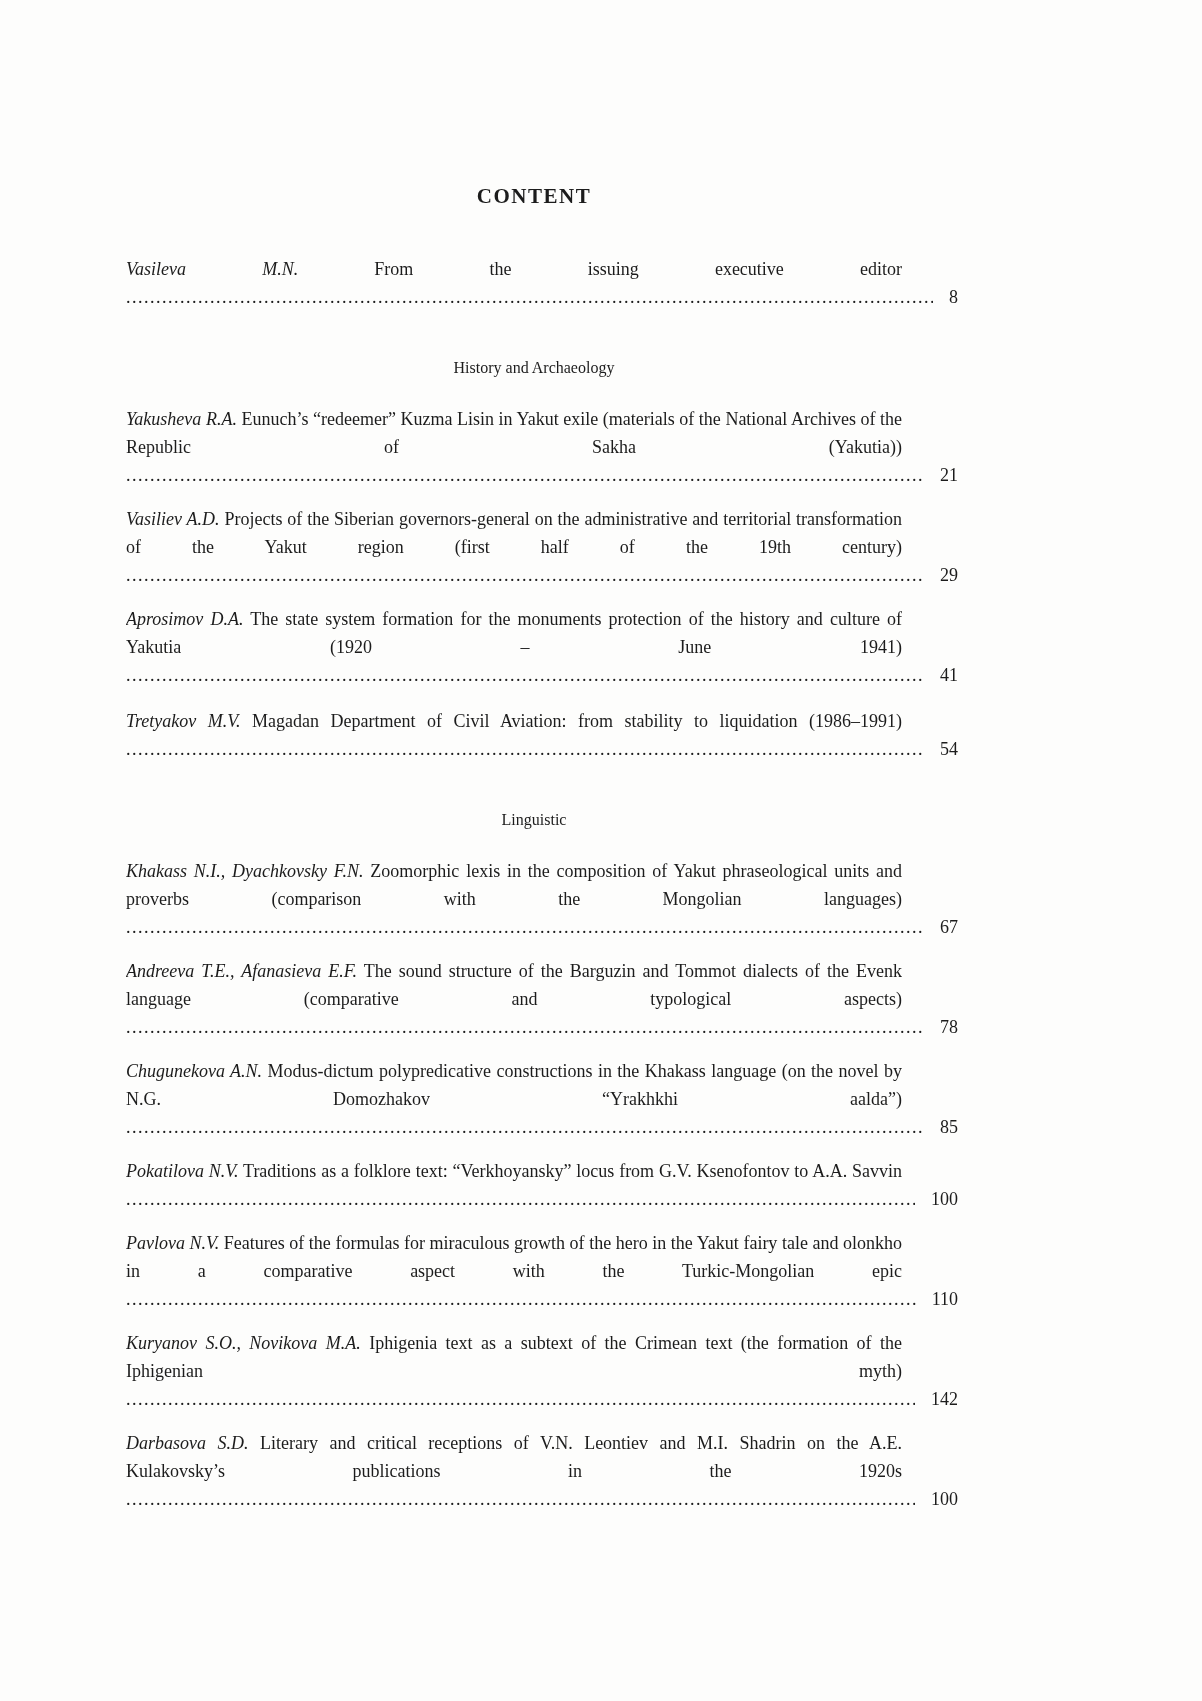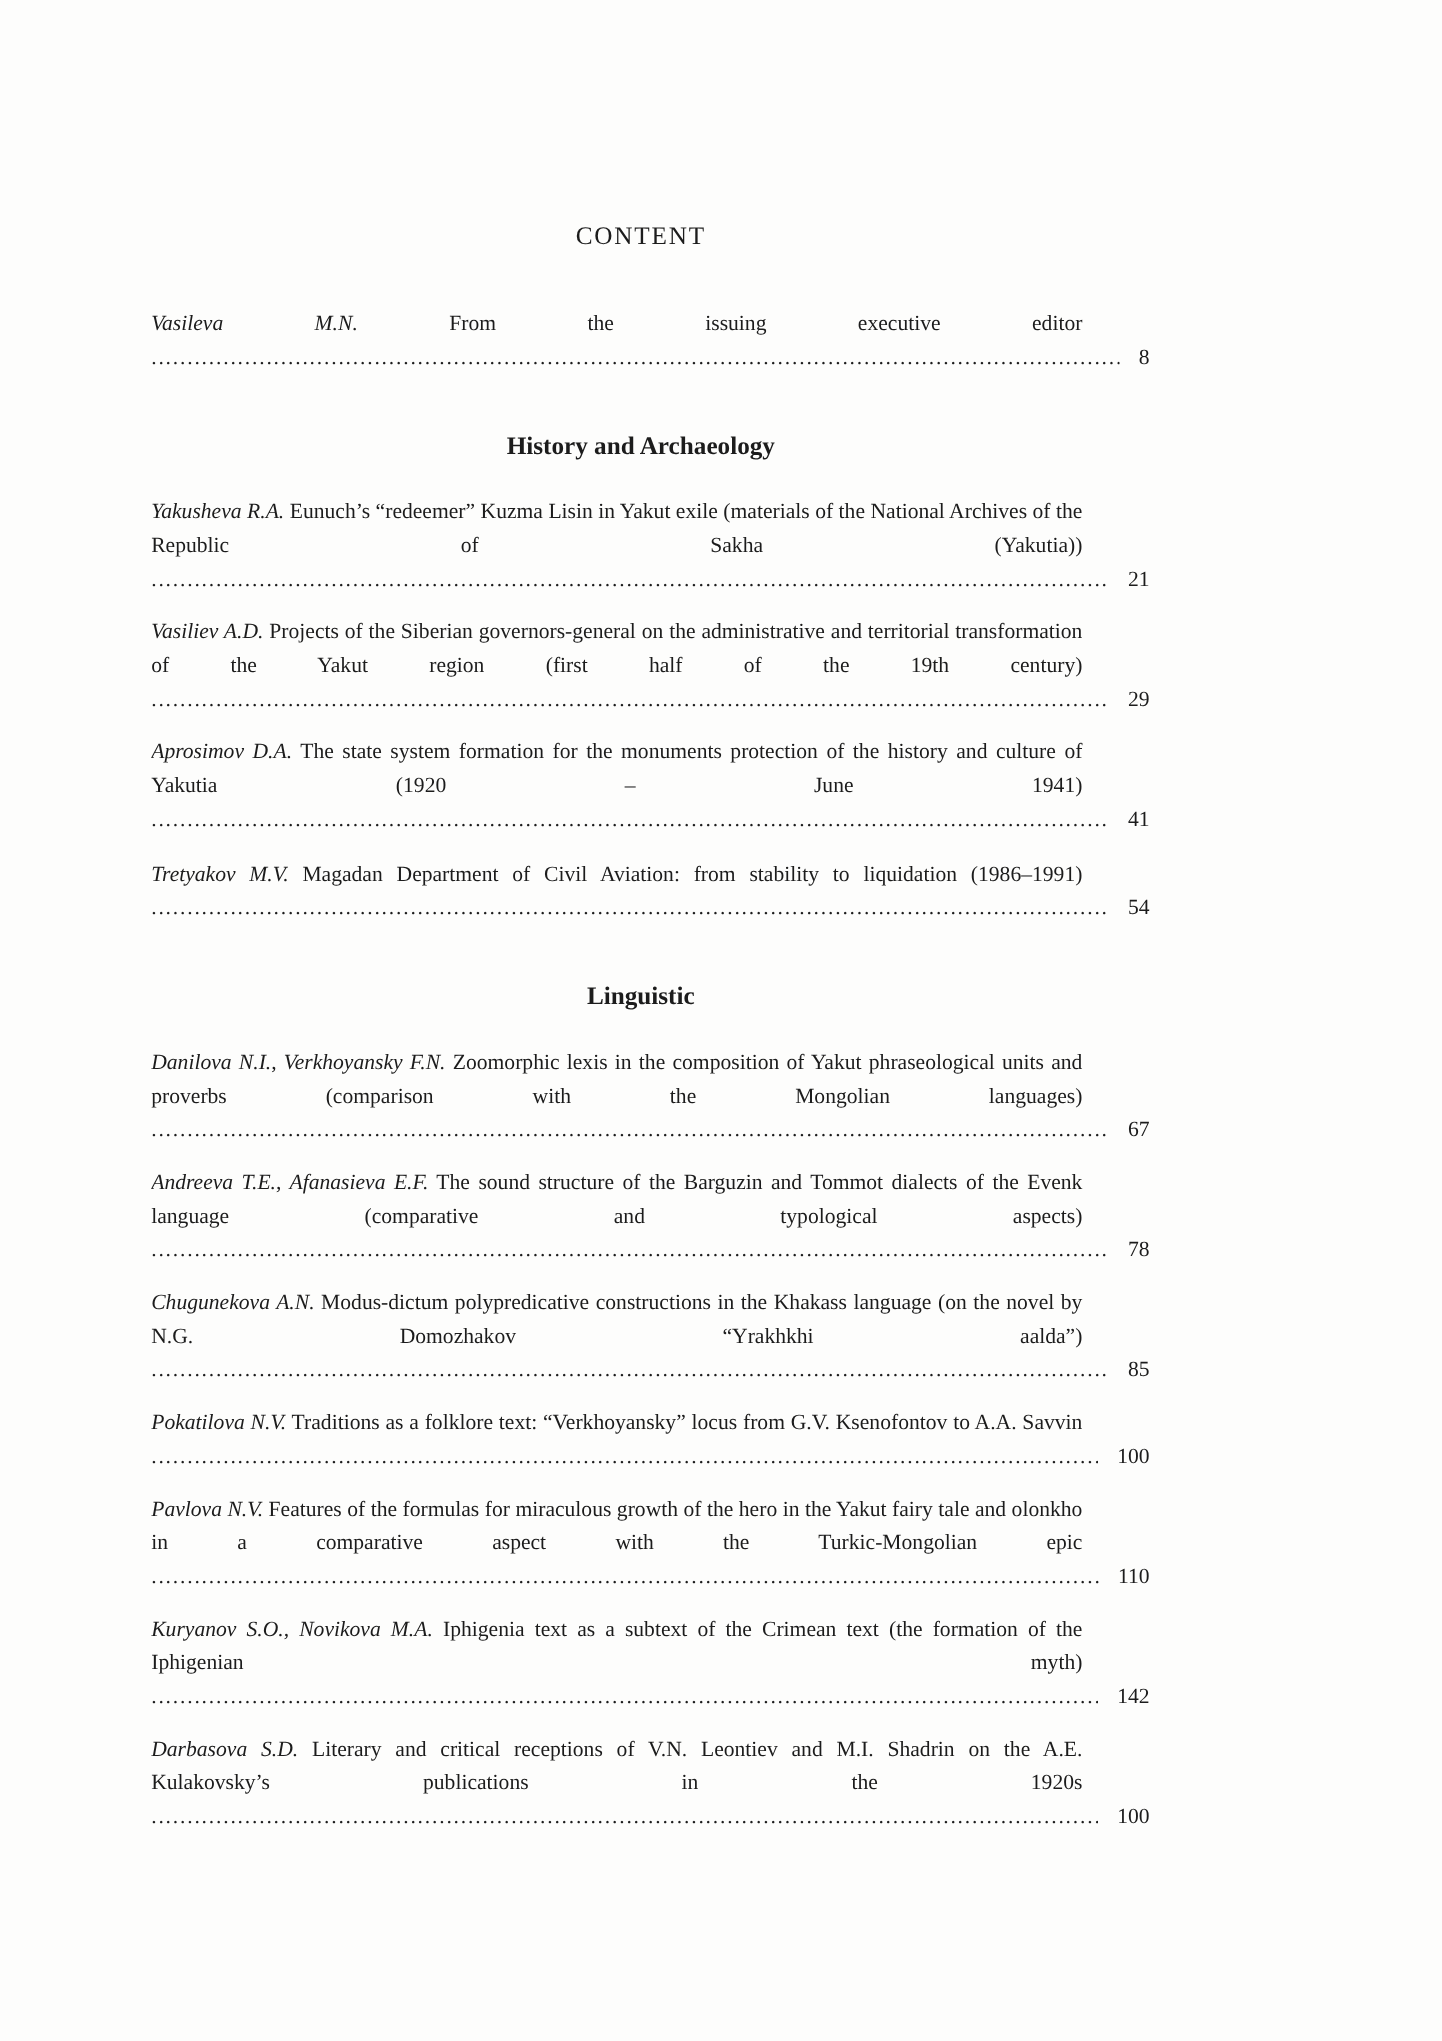--- a/index.html
+++ b/index.html
@@ -13,28 +13,28 @@
     color: #1c1c1c;
     overflow: hidden;
   }
   .page {
     width: 100%;
     height: 100%;
     padding: 184px 244px 40px 110px;
   }
   .page-title {
     font-size: 21px;
-    font-weight: normal;
+    font-weight: bold;
     text-align: center;
     letter-spacing: 1.5px;
     margin: 0 0 46px 0;
   }
   .section-heading {
-    font-size: 21px;
-    font-weight: bold;
+    font-size: 16px;
+    font-weight: normal;
     text-align: center;
     margin: 48px 0 28px 0;
   }
   .entry {
     position: relative;
     margin: 0 0 8px 0;
   }
   .entry-text {
     margin: 16px;
     line-height: 28px;
@@ -93,21 +93,21 @@
     <div class="entry" style="margin-top: 18px;">
       <p class="entry-text"><span class="authors">Tretyakov M.V.</span> <span class="title">Magadan Department of Civil Aviation: from stability to liquidation (1986–1991)</span><span class="dots"></span></p>
       <span class="pagenum">54</span>
     </div>
   </section>
 
   <section>
     <h2 class="section-heading">Linguistic</h2>
 
     <div class="entry">
-      <p class="entry-text"><span class="authors">Danilova N.I., Verkhoyansky F.N.</span> <span class="title">Zoomorphic lexis in the composition of Yakut phraseological units and proverbs (comparison with the Mongolian languages)</span><span class="dots"></span></p>
+      <p class="entry-text"><span class="authors">Khakass N.I., Dyachkovsky F.N.</span> <span class="title">Zoomorphic lexis in the composition of Yakut phraseological units and proverbs (comparison with the Mongolian languages)</span><span class="dots"></span></p>
       <span class="pagenum">67</span>
     </div>
 
     <div class="entry">
       <p class="entry-text"><span class="authors">Andreeva T.E., Afanasieva E.F.</span> <span class="title">The sound structure of the Barguzin and Tommot dialects of the Evenk language (comparative and typological aspects)</span><span class="dots"></span></p>
       <span class="pagenum">78</span>
     </div>
 
     <div class="entry">
       <p class="entry-text"><span class="authors">Chugunekova A.N.</span> <span class="title">Modus-dictum polypredicative constructions in the Khakass language (on the novel by N.G. Domozhakov “Yrakhkhi aalda”)</span><span class="dots"></span></p>

